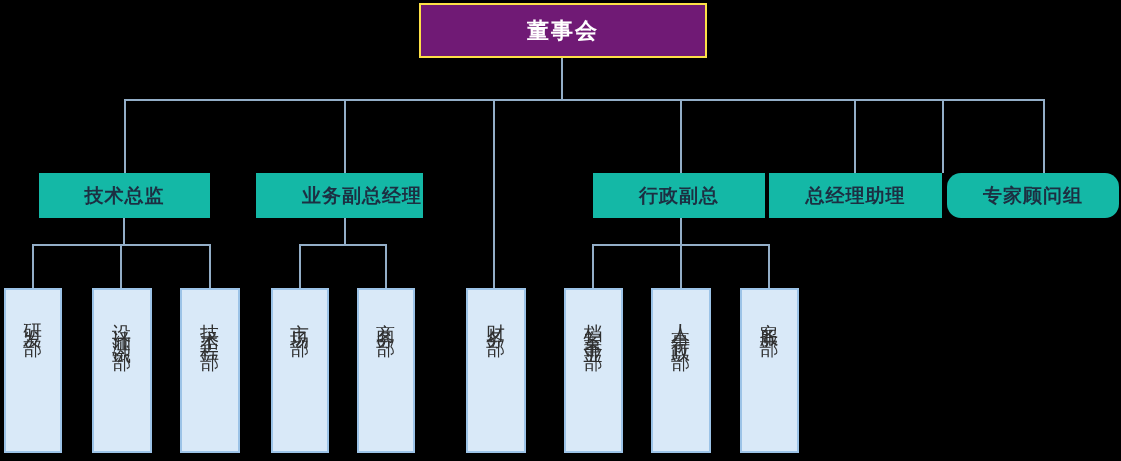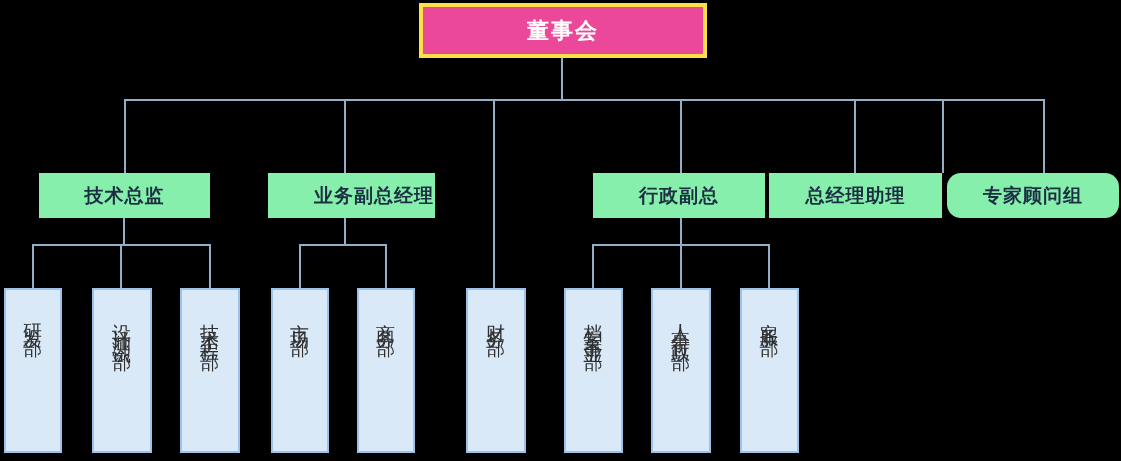--- a/index.html
+++ b/index.html
@@ -5,25 +5,25 @@
   html,body{margin:0;padding:0;background:#000;}
   #canvas{
     position:relative;width:1121px;height:461px;background:#000000;
     font-family:"Liberation Sans","DejaVu Sans",sans-serif;overflow:hidden;
   }
   .line{position:absolute;background:#93aec7;}
   .vline{width:2px;}
   .hline{height:2px;}
   .node{position:absolute;box-sizing:border-box;display:flex;align-items:center;justify-content:center;}
   .root{
-    background:#ec4899;border:4px solid #fde047;color:#ffffff;
+    background:#701a75;border:2px solid #fde047;color:#ffffff;
     font-size:22px;font-weight:bold;letter-spacing:2px;
   }
   .mgr{
-    background:#86efac;color:#1c2f42;font-size:19px;font-weight:bold;
+    background:#14b8a6;color:#1c2f42;font-size:19px;font-weight:bold;
     top:173px;height:45px;letter-spacing:1px;
   }
   .leaf{
     background:#d9e9f8;border:2px solid #9cc3e7;color:#2f2f2f;
     top:288px;height:165px;align-items:flex-start;
   }
   .vtext{
     writing-mode:vertical-lr;text-orientation:upright;
     font-size:19px;line-height:1;letter-spacing:7px;padding-top:18px;
   }
@@ -56,21 +56,21 @@
 
   <div class="line vline" style="left:680px;top:218px;height:26px;"></div>
   <div class="line hline" style="left:592px;top:244px;width:178px;"></div>
   <div class="line vline" style="left:592px;top:244px;height:44px;"></div>
   <div class="line vline" style="left:680px;top:244px;height:44px;"></div>
   <div class="line vline" style="left:768px;top:244px;height:44px;"></div>
 
   <div class="node root" style="left:419px;top:3px;width:288px;height:55px;">董事会</div>
 
   <div class="node mgr" style="left:39px;width:171px;">技术总监</div>
-  <div class="node mgr" style="left:268px;width:167px;padding-left:45px;">业务副总经理</div>
+  <div class="node mgr" style="left:256px;width:167px;padding-left:45px;">业务副总经理</div>
   <div class="node mgr" style="left:593px;width:172px;">行政副总</div>
   <div class="node mgr" style="left:769px;width:173px;">总经理助理</div>
   <div class="node mgr" style="left:947px;width:172px;border-radius:14px;">专家顾问组</div>
 
   <div class="node leaf" style="left:4px;width:58px;">
     <span class="vtext">研发部</span>
   </div>
   <div class="node leaf" style="left:92px;width:60px;">
     <span class="vtext">设计测试部</span>
   </div>

